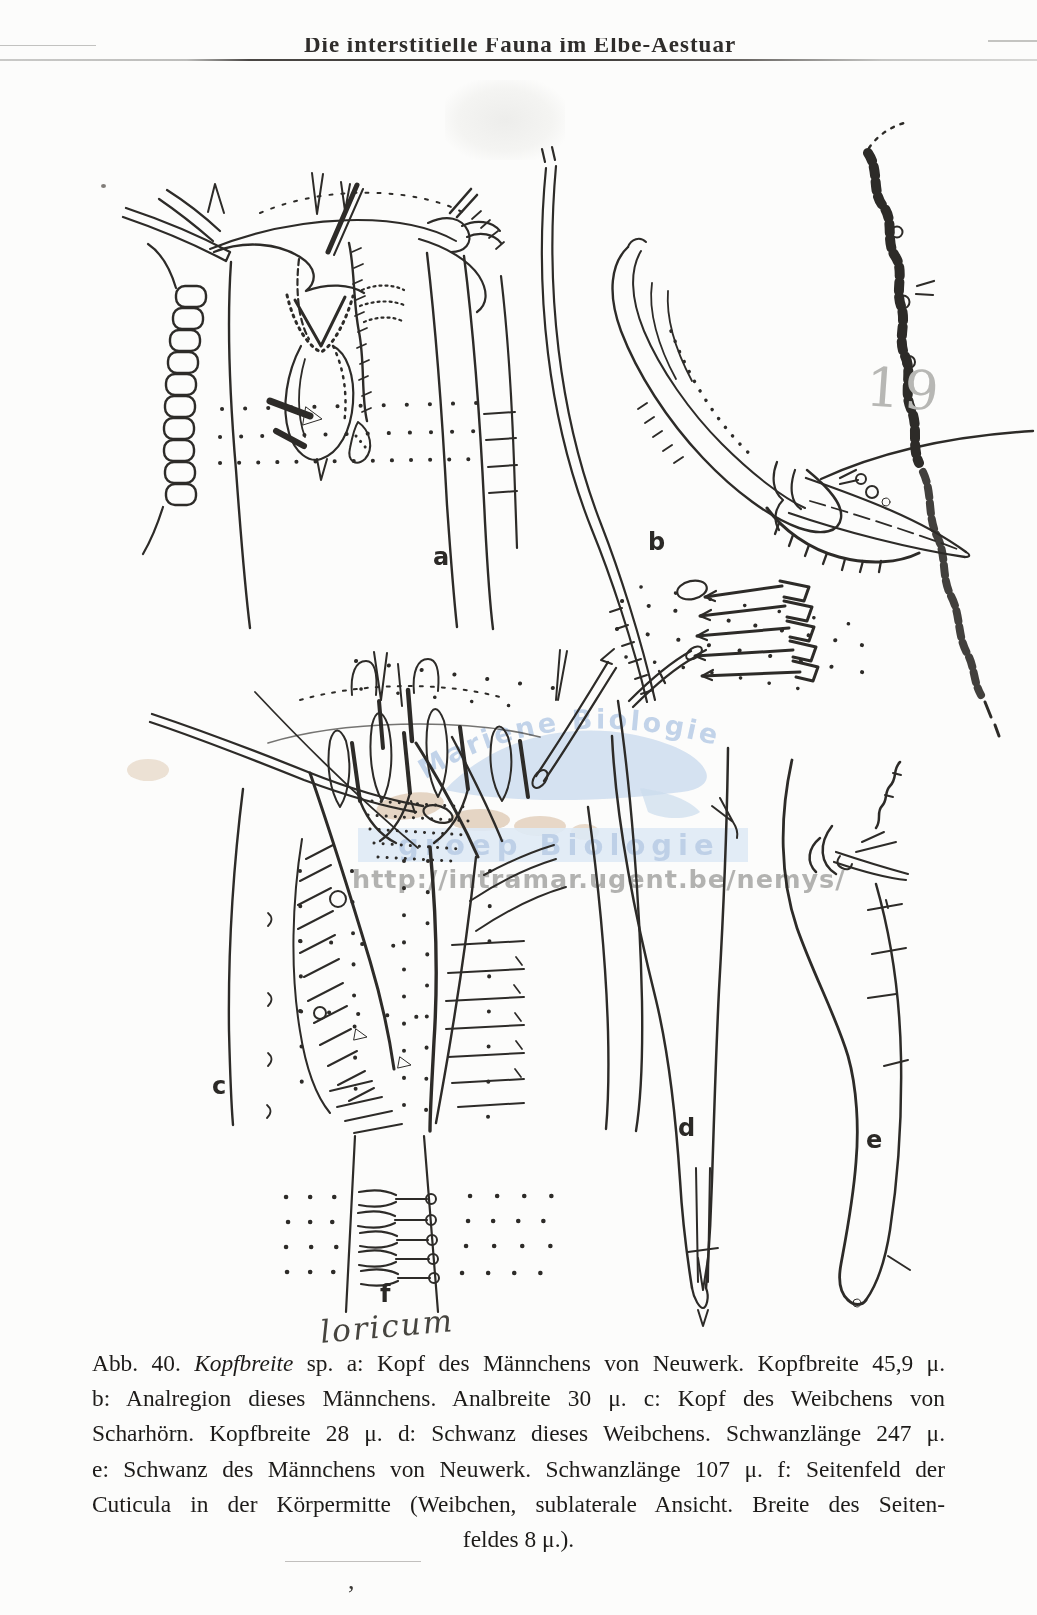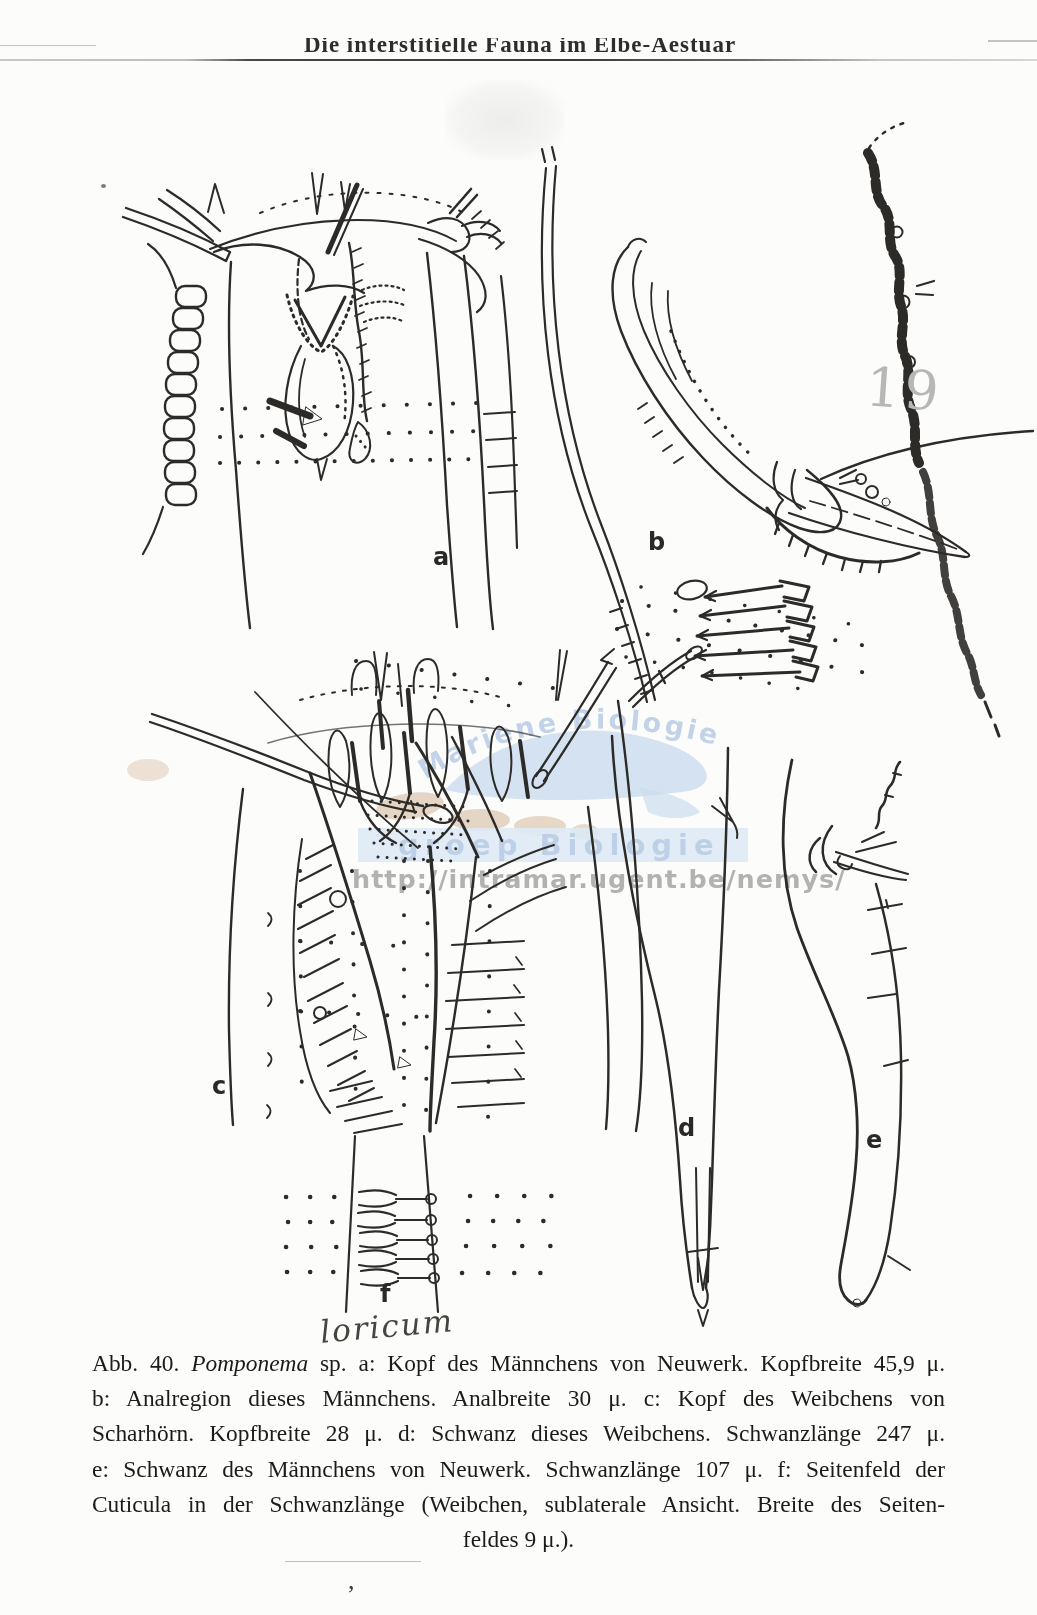--- a/index.html
+++ b/index.html
@@ -296,23 +296,23 @@
   <div class="fig-label" style="left:648px;top:528px;">b</div>
   <div class="fig-label" style="left:212px;top:1072px;">c</div>
   <div class="fig-label" style="left:678px;top:1114px;">d</div>
   <div class="fig-label" style="left:866px;top:1126px;">e</div>
   <div class="fig-label" style="left:380px;top:1280px;">f</div>
 
   <div class="hand-19">19</div>
   <div class="hand-loricum">loricum</div>
 
   <div class="caption">
-    <div class="cap-line"><span>Abb. 40. </span><span class="it">Pomponema</span><span> sp. a: Kopf des Männchens von Neuwerk. Kopfbreite 45,9 μ.</span></div>
+    <div class="cap-line"><span>Abb. 40. </span><span class="it">Kopfbreite</span><span> sp. a: Kopf des Männchens von Neuwerk. Kopfbreite 45,9 μ.</span></div>
     <div class="cap-line">b: Analregion dieses Männchens. Analbreite 30 μ. c: Kopf des Weibchens von</div>
     <div class="cap-line">Scharhörn. Kopfbreite 28 μ. d: Schwanz dieses Weibchens. Schwanzlänge 247 μ.</div>
     <div class="cap-line">e: Schwanz des Männchens von Neuwerk. Schwanzlänge 107 μ. f: Seitenfeld der</div>
-    <div class="cap-line">Cuticula in der Schwanzlänge (Weibchen, sublaterale Ansicht. Breite des Seiten-</div>
-    <div class="cap-line-last">feldes 9 μ.).</div>
+    <div class="cap-line">Cuticula in der Körpermitte (Weibchen, sublaterale Ansicht. Breite des Seiten-</div>
+    <div class="cap-line-last">feldes 8 μ.).</div>
   </div>
 
   <div class="stray-line"></div>
   <div class="stray-comma">,</div>
 </div>
 
 </body></html>

